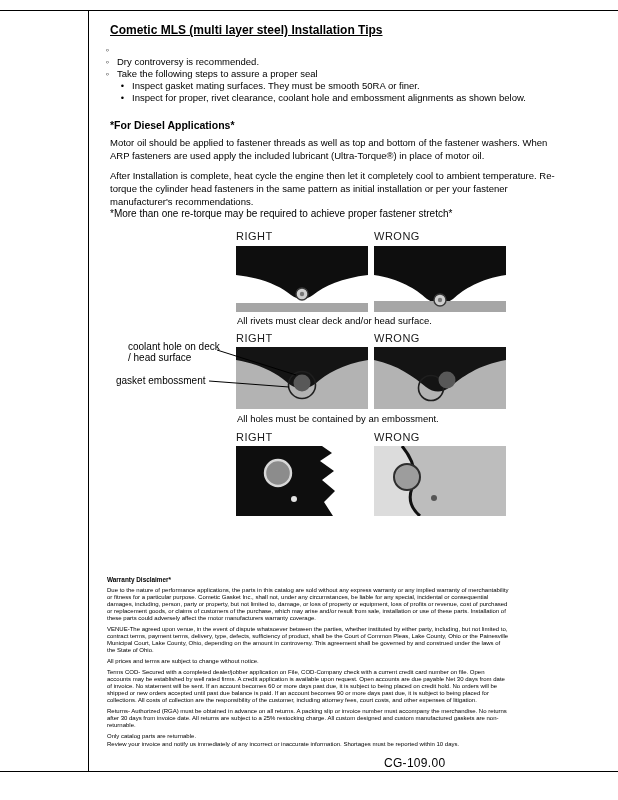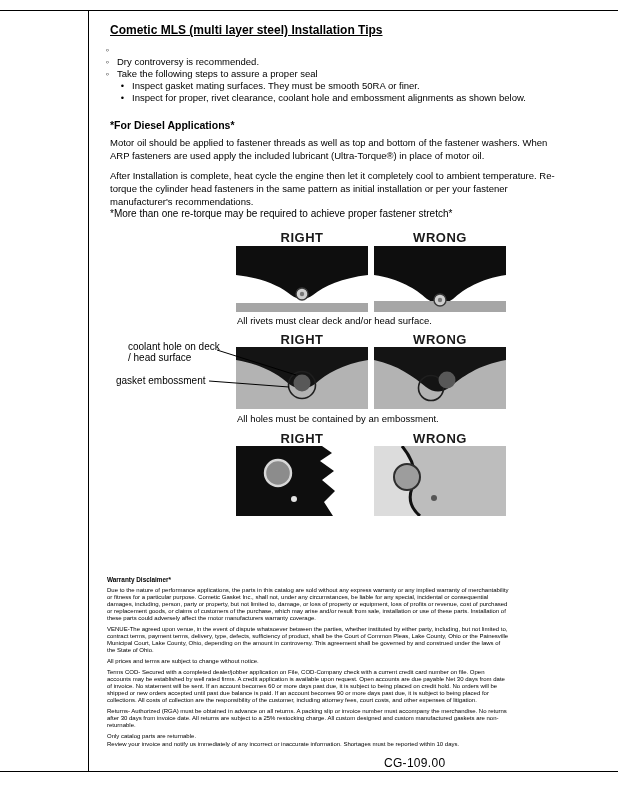--- a/index.html
+++ b/index.html
@@ -8,22 +8,22 @@
   .rule{position:absolute;background:#000;}
   .title{position:absolute;left:110px;top:23px;font-size:12px;font-weight:700;
          text-decoration:underline;white-space:nowrap;}
   .tips{position:absolute;left:104px;top:44px;font-size:9.5px;}
   .tip{display:flex;gap:6px;line-height:12px;white-space:nowrap;}
   .tip.sub{margin-left:15px;}
   .b{width:7px;text-align:center;flex:none;}
   .h2{position:absolute;font-size:10.5px;font-weight:700;white-space:nowrap;}
   .para{position:absolute;font-size:9.5px;line-height:13px;width:445px;}
   .note{position:absolute;font-size:10px;white-space:nowrap;}
-  .dhead{position:absolute;width:132px;text-align:center;font-size:13px;
-         letter-spacing:.5px;color:#1a1a1a;font-weight:bold;}
+  .dhead{position:absolute;width:132px;text-align:left;font-size:11px;
+         letter-spacing:.5px;color:#1a1a1a;}
   .panel{position:absolute;display:block;}
   .cap{position:absolute;font-size:9.5px;line-height:12px;}
   .dlabel{position:absolute;font-size:10px;line-height:11px;}
   .overlay{position:absolute;left:0;top:0;pointer-events:none;}
   .warr{position:absolute;left:107px;top:576px;width:402px;font-size:6px;line-height:7px;}
   .warr .whead{font-weight:700;font-size:6.4px;margin:0 0 4px 0;}
   .warr p{margin:0 0 4px 0;}
   .pageno{position:absolute;left:384px;top:756px;font-size:12px;letter-spacing:.3px;}
 </style>
 </head>

